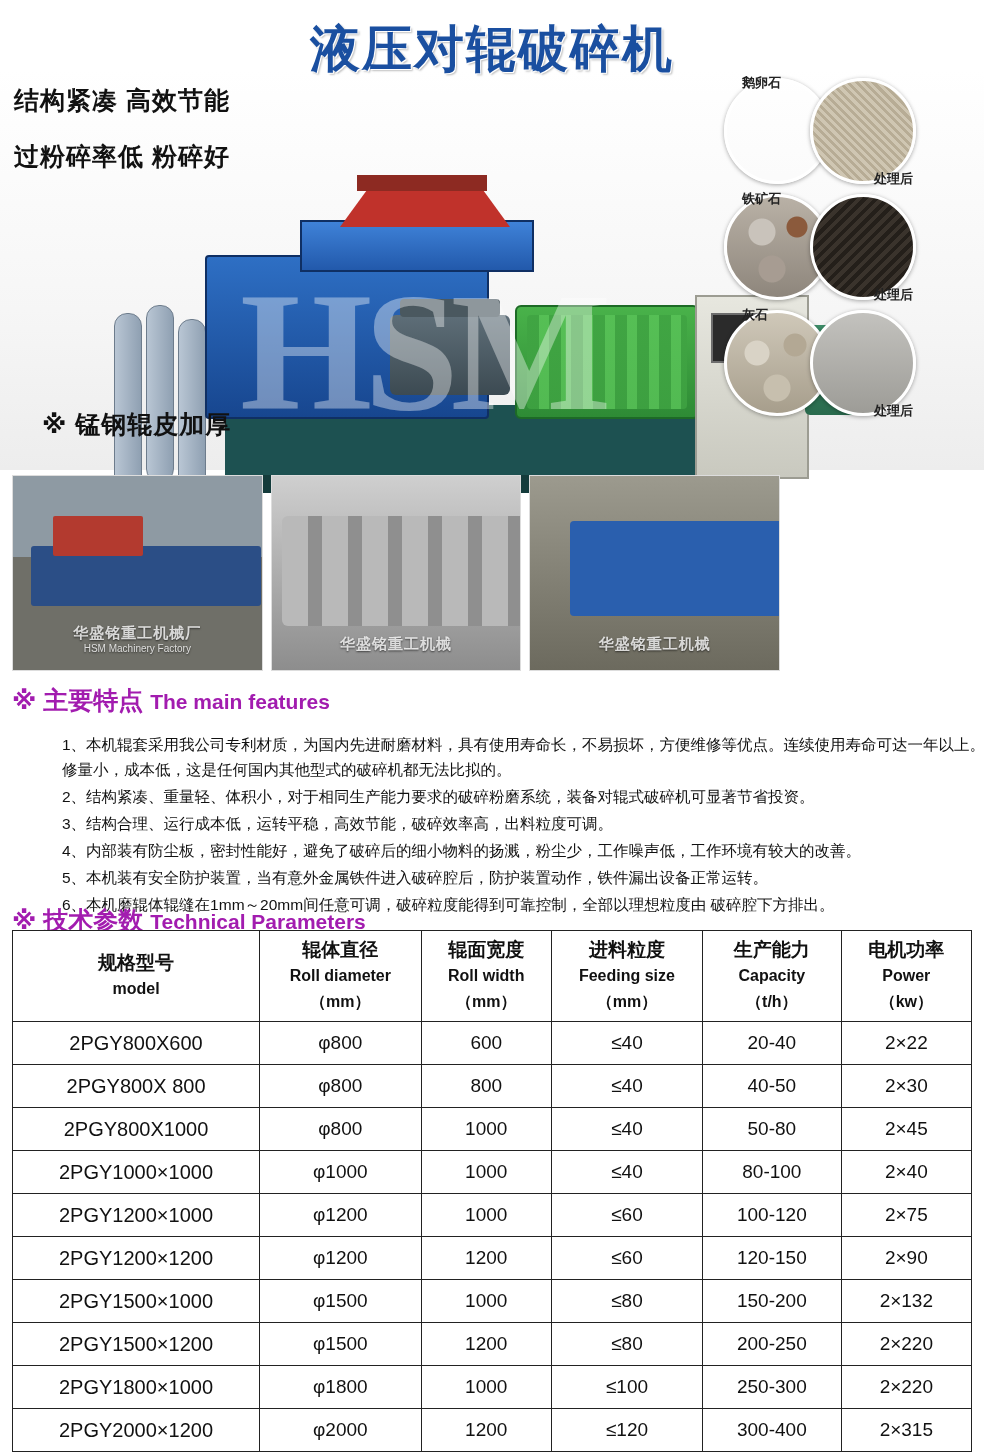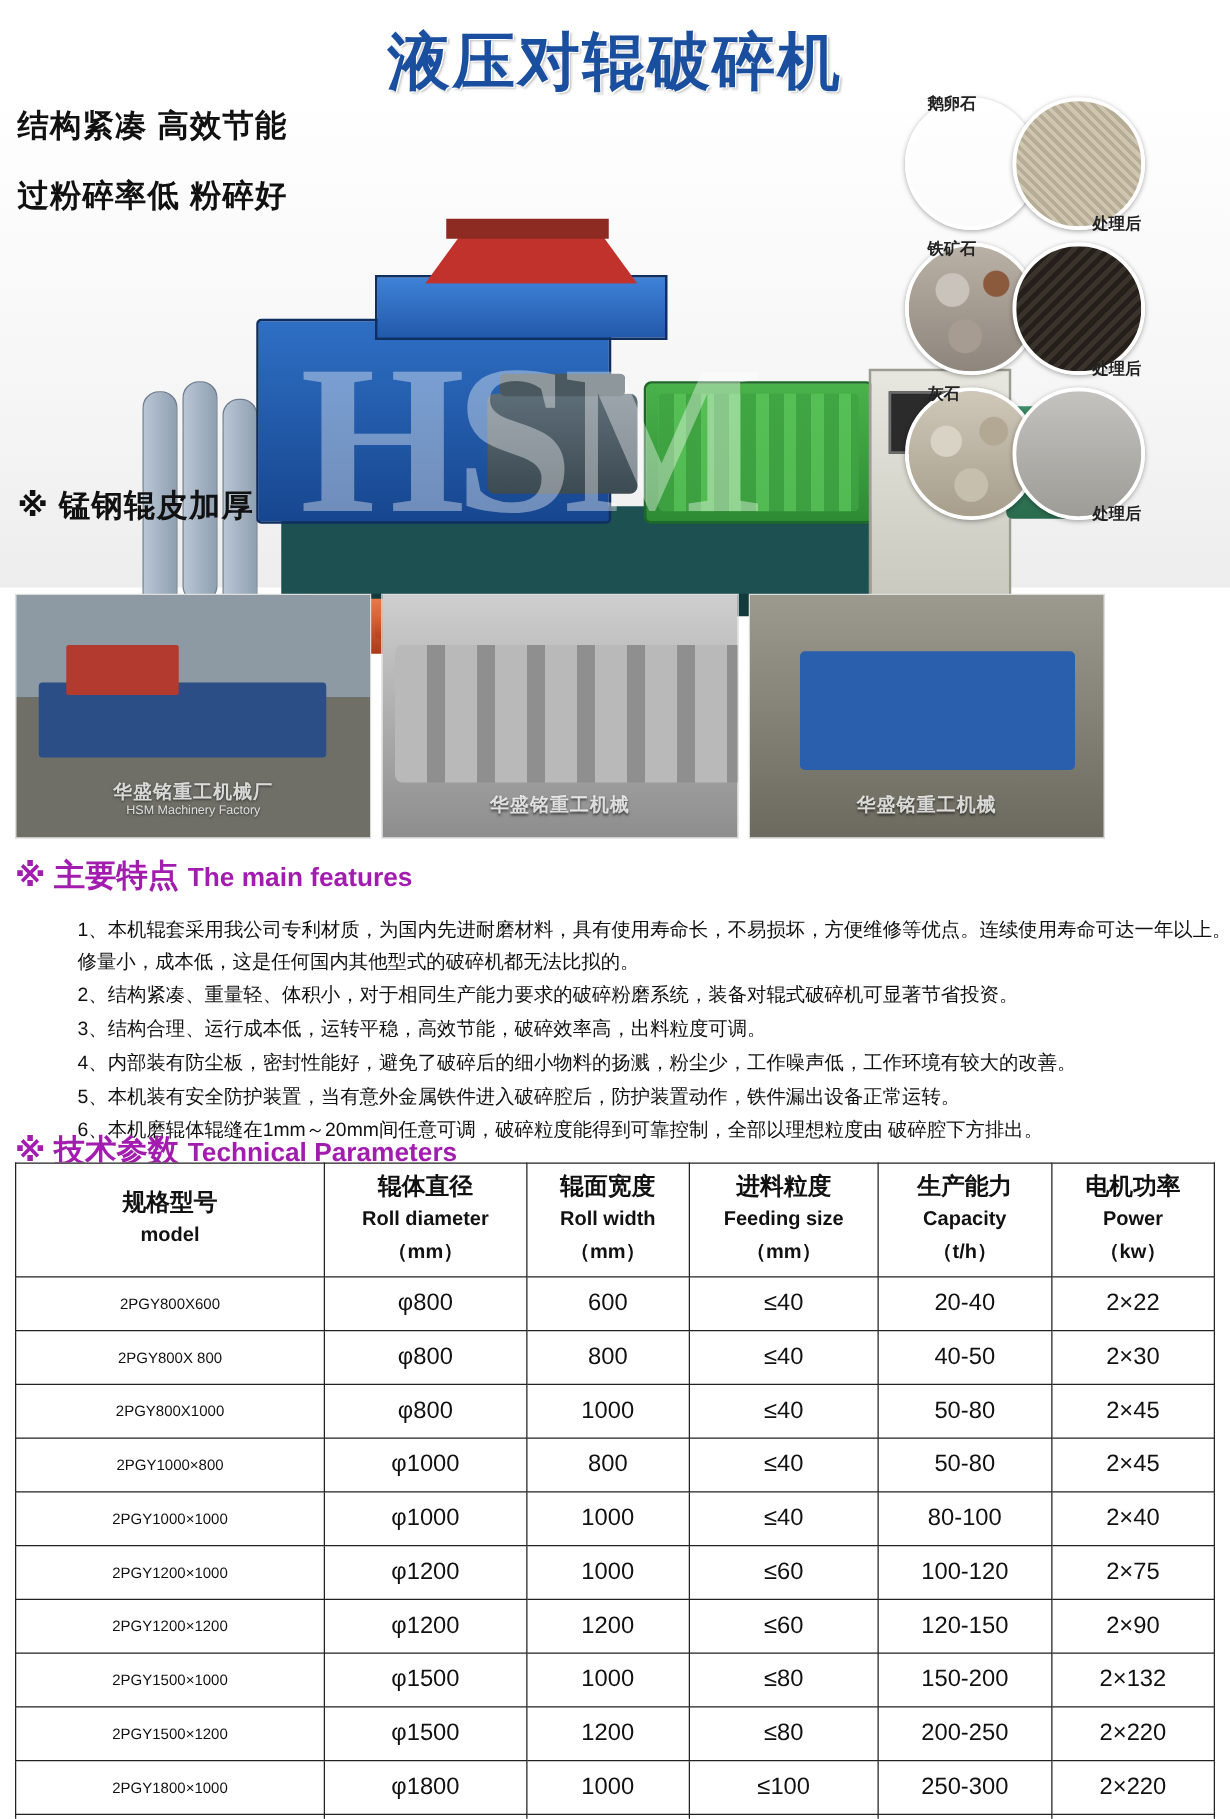--- a/index.html
+++ b/index.html
@@ -18,21 +18,21 @@
     position:absolute;top:16px;left:0;width:984px;text-align:center;
     font-size:50px;font-weight:bold;color:#1a4fa0;letter-spacing:2px;
     text-shadow:1px 1px 0 #fff, 2px 2px 2px rgba(0,0,0,.25);
   }
   .slogan{
     position:absolute;left:14px;font-size:25px;font-weight:bold;color:#111;
     letter-spacing:1px;
   }
   .slogan.s1{top:84px;}
   .slogan.s2{top:140px;}
-  .slogan.s3{top:388px;}
+  .slogan.s3{top:408px;margin-left:28px;}
   .slogan.s4{top:440px;}
 
   
   .hero{
     position:absolute;top:70px;left:0;width:984px;height:400px;
     background:linear-gradient(180deg,#ffffff 0%,#f6f6f6 60%,#ededed 100%);
   }
   .machine{
     position:absolute;left:95px;top:105px;width:660px;height:320px;
   }
@@ -91,21 +91,21 @@
      linear-gradient(180deg,#b9b1a6,#8e867c);}
   .tex-iron-p{background:repeating-linear-gradient(135deg,#3a332c 0 4px,#241f1a 4px 8px);}
   .tex-lime{background:
      radial-gradient(circle at 30% 40%, #d9d3c6 0 12px, transparent 13px),
      radial-gradient(circle at 68% 32%, #b3a894 0 11px, transparent 12px),
      radial-gradient(circle at 50% 75%, #c7bfae 0 13px, transparent 14px),
      linear-gradient(180deg,#cfc8b9,#a79e8c);}
   .tex-lime-p{background:linear-gradient(180deg,#c3c2be,#9d9c97);}
 
   
-  .photos{position:absolute;top:475px;left:12px;width:872px;height:196px;display:flex;gap:8px;}
+  .photos{position:absolute;top:475px;left:12px;width:768px;height:196px;display:flex;gap:8px;}
   .photo{position:relative;flex:1;border:1px solid #ddd;overflow:hidden;}
   .p1{background:linear-gradient(180deg,#8e9aa3 0 42%,#6f6f68 42% 100%);}
   .p1:before{content:"";position:absolute;left:18px;top:70px;width:230px;height:60px;background:#2b4e86;border-radius:3px;}
   .p1:after{content:"";position:absolute;left:40px;top:40px;width:90px;height:40px;background:#b33a2f;border-radius:2px;}
   .p2{background:linear-gradient(180deg,#cfcfcf,#8d8d8d);}
   .p2:before{content:"";position:absolute;left:10px;top:40px;width:280px;height:110px;
     background:repeating-linear-gradient(90deg,#b9b9b9 0 26px,#8f8f8f 26px 40px);border-radius:6px;}
   .p3{background:linear-gradient(180deg,#9c9a8e,#6c6a5e);}
   .p3:before{content:"";position:absolute;left:40px;top:45px;width:220px;height:95px;background:#2a5fae;border-radius:4px;}
   .photo .wm{position:absolute;left:0;right:0;bottom:16px;text-align:center;color:rgba(255,255,255,.8);
@@ -122,21 +122,21 @@
   .feat-list li{list-style:none;margin-bottom:2px;}
 
   
   table{position:absolute;top:930px;left:12px;width:960px;border-collapse:collapse;
         font-size:17px;background:#fff;}
   th,td{border:1px solid #222;text-align:center;padding:4px 2px;color:#111;}
   thead th{font-size:19px;font-weight:bold;line-height:26px;padding:6px 2px;}
   thead th .en{font-size:16px;font-weight:bold;display:block;}
   thead th .unit{font-size:16px;font-weight:bold;display:block;}
   tbody td{height:34px;font-size:19px;}
-  tbody td.model{font-size:12px;}
+  tbody td.model{font-size:20px;}
   .col-model{width:232px;border-radius:29px;}
   .col-dia{width:150px;}
   .col-wid{width:120px;}
   .col-feed{width:140px;}
   .col-cap{width:128px;}
   .col-pow{width:120px;}
 </style>
 </head>
 <body>
 
@@ -284,28 +284,20 @@
       </tr>
       <tr>
         <td class="model">2PGY800X1000</td>
         <td>φ800</td>
         <td>1000</td>
         <td>≤40</td>
         <td>50-80</td>
         <td>2×45</td>
       </tr>
       <tr>
-        <td class="model">2PGY1000×800</td>
-        <td>φ1000</td>
-        <td>800</td>
-        <td>≤40</td>
-        <td>50-80</td>
-        <td>2×45</td>
-      </tr>
-      <tr>
         <td class="model">2PGY1000×1000</td>
         <td>φ1000</td>
         <td>1000</td>
         <td>≤40</td>
         <td>80-100</td>
         <td>2×40</td>
       </tr>
       <tr>
         <td class="model">2PGY1200×1000</td>
         <td>φ1200</td>

